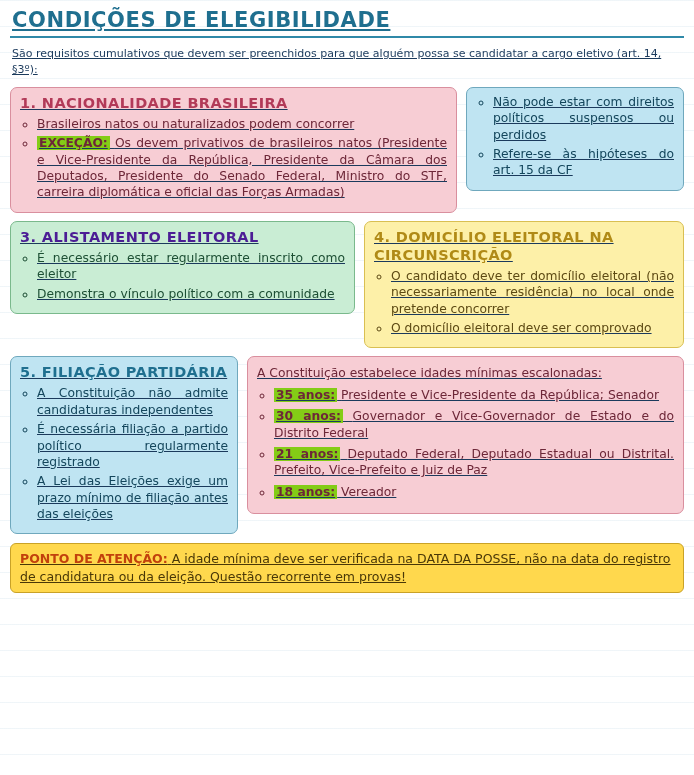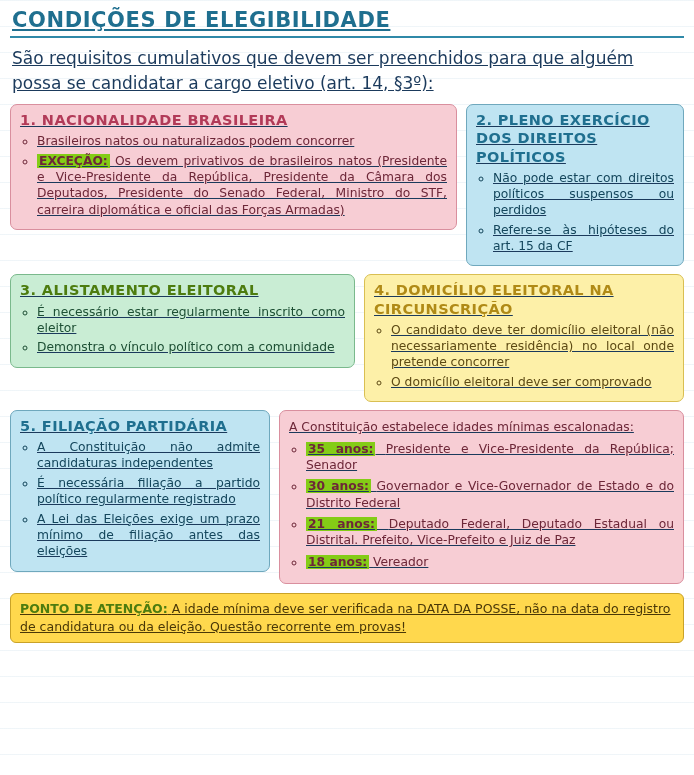--- a/index.html
+++ b/index.html
@@ -45,21 +45,21 @@
     font-weight: bold;
     letter-spacing: 0.6px;
     color: #1f6f8f;
     padding: 0 2px 4px 2px;
     border-bottom: 2.5px solid #2f89a8;
     margin-bottom: 8px;
     text-transform: uppercase;
     font-variant: small-caps;
   }
   .intro {
-    font-size: 17px;
+    font-size: 11px;
     line-height: 1.45;
     color: #1b3a5c;
     margin: 0 2px 9px 2px;
   }
 
   .grid {
     display: flex;
     flex-wrap: wrap;
     gap: 8px 9px;
     align-items: flex-start;
@@ -115,54 +115,54 @@
     background: #bfe4f2;
     border-color: #6fa8bd;
   }
   .blue .card-title { color: #1f6f8f; }
   .blue li, .blue p { color: #14465c; }
 
   .green {
     background: #c9edd4;
     border-color: #7ab98c;
   }
-  .green .card-title { color: #4d7c0f; }
+  .green .card-title { color: #4c1d95; }
   .green li, .green p { color: #1d4f34; }
 
   .yellow {
     background: #fdf0a8;
     border-color: #d9bf52;
   }
   .yellow .card-title { color: #b08a16; }
   .yellow li, .yellow p { color: #5d4a14; }
 
   
   .row { display: flex; gap: 9px; width: 100%; align-items: flex-start; }
   .c-nacionalidade { width: 447px; }
   .c-pleno { flex: 1; }
   .c-alistamento { width: 345px; }
   .c-domicilio { flex: 1; }
-  .c-filiacao { width: 260px; }
+  .c-filiacao { width: 228px; }
   .c-idade { flex: 1; }
 
   .idade-list { list-style-type: circle; }
   .idade-list li { margin-bottom: 5px; }
 
   .attention {
     margin-top: 9px;
     box-sizing: border-box;
     background: #ffd84d;
     border: 1.6px solid #c9a227;
     border-radius: 6px;
     padding: 6px 9px 7px 9px;
     font-size: 12.5px;
     line-height: 1.4;
     color: #4a3807;
   }
-  .attention b { color: #4d7c0f; }
+  .attention b { color: #c2410c; }
 </style>
 </head>
 <body>
 
 <div class="page">
 
   <div class="title">Condições de Elegibilidade</div>
 
   <p class="intro">São requisitos cumulativos que devem ser preenchidos para que alguém possa se candidatar a cargo eletivo (art. 14, §3º):</p>
 
@@ -177,21 +177,20 @@
             <span>Brasileiros natos ou naturalizados podem concorrer</span>
           </li>
           <li>
             <span class="hl">EXCEÇÃO:</span>
             <span>Os devem privativos de brasileiros natos (Presidente e Vice-Presidente da República, Presidente da Câmara dos Deputados, Presidente do Senado Federal, Ministro do STF, carreira diplomática e oficial das Forças Armadas)</span>
           </li>
         </ul>
       </div>
 
       <div class="card blue c-pleno">
-        <div class="card-title">2. Pleno Exercício dos Direitos Políticos</div>
         <ul>
           <li>
             <span>Não pode estar com direitos políticos suspensos ou perdidos</span>
           </li>
           <li>
             <span>Refere-se às hipóteses do art. 15 da CF</span>
           </li>
         </ul>
       </div>
 

